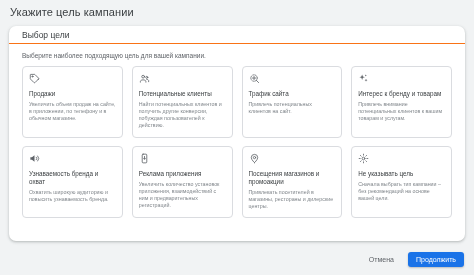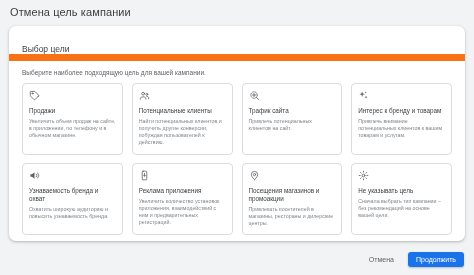--- a/index.html
+++ b/index.html
@@ -19,24 +19,24 @@
 
   
   .panel {
     position: absolute; left: 9px; top: 26px;
     width: 456px; height: 215px;
     background: #ffffff;
     border-radius: 7px;
     box-shadow: 0 1px 2px rgba(60,64,67,.20), 0 1px 3px 1px rgba(60,64,67,.10);
   }
   .panel-header {
-    height: 35px;
+    height: 18px;
     padding: 0 13px;
-    display: flex; align-items: flex-end;
-    border-bottom: 7px solid #f97316;
+    display: flex; align-items: center;
+    border-bottom: 1px solid #f97316;
   }
   .panel-title { font-size: 8.5px; color: #3c4043; font-weight: 400; }
 
   .panel-subtitle {
     padding: 8px 13px 6px 13px;
     font-size: 6.5px; color: #5f6368; line-height: 1.2;
   }
 
   
   .grid {
@@ -89,21 +89,21 @@
     padding: 4px 8px; cursor: pointer;
     font-family: "Liberation Sans", sans-serif;
     box-shadow: 0 1px 2px rgba(60,64,67,.30);
   }
 </style>
 </head>
 <body>
 
 <div id="app">
 
-  <div class="page-title">Отмена цель кампании</div>
+  <div class="page-title">Укажите цель кампании</div>
 
   <div class="panel">
 
     <div class="panel-header">
       <div class="panel-title">Выбор цели</div>
     </div>
 
     <div class="panel-subtitle">Выберите наиболее подходящую цель для вашей кампании.</div>
 
     <div class="grid">

